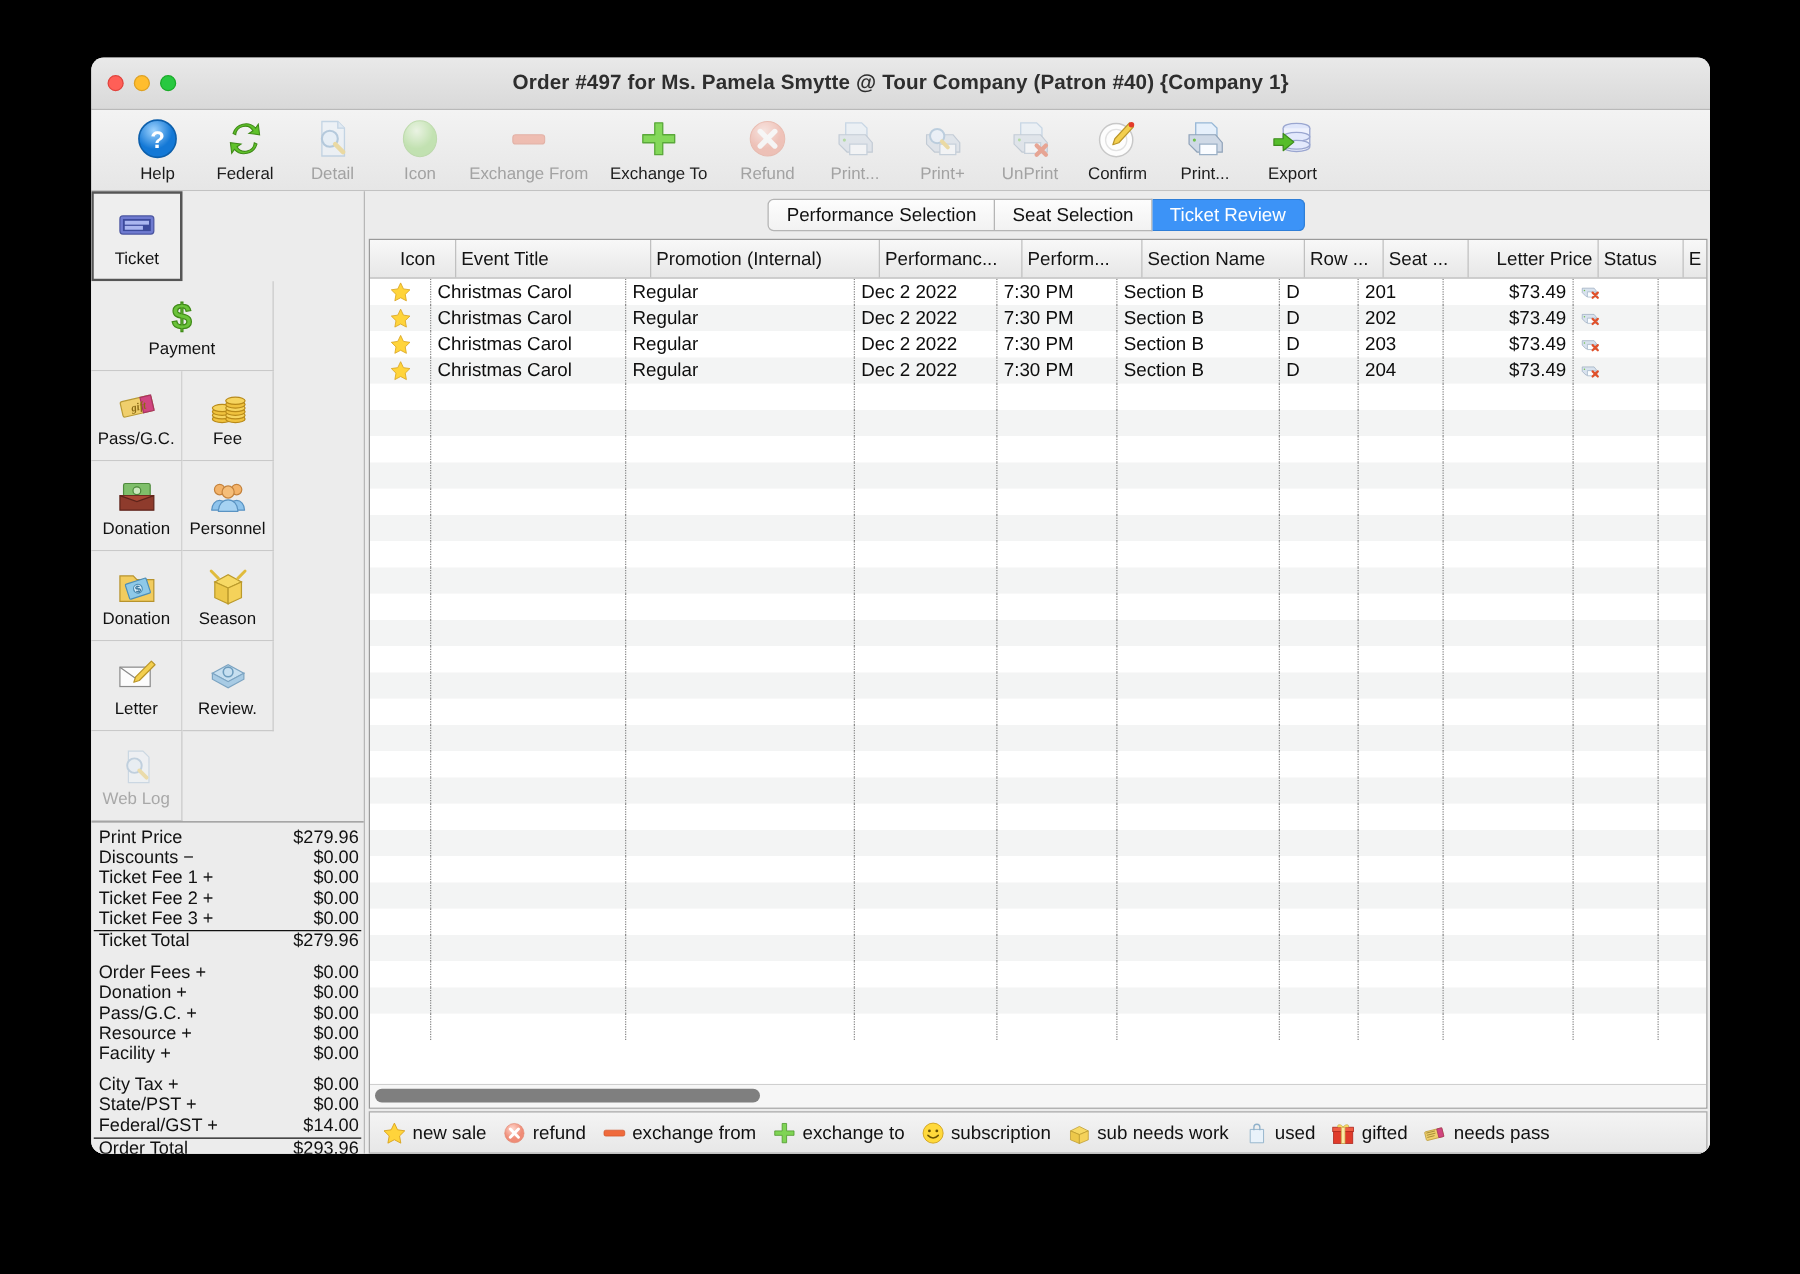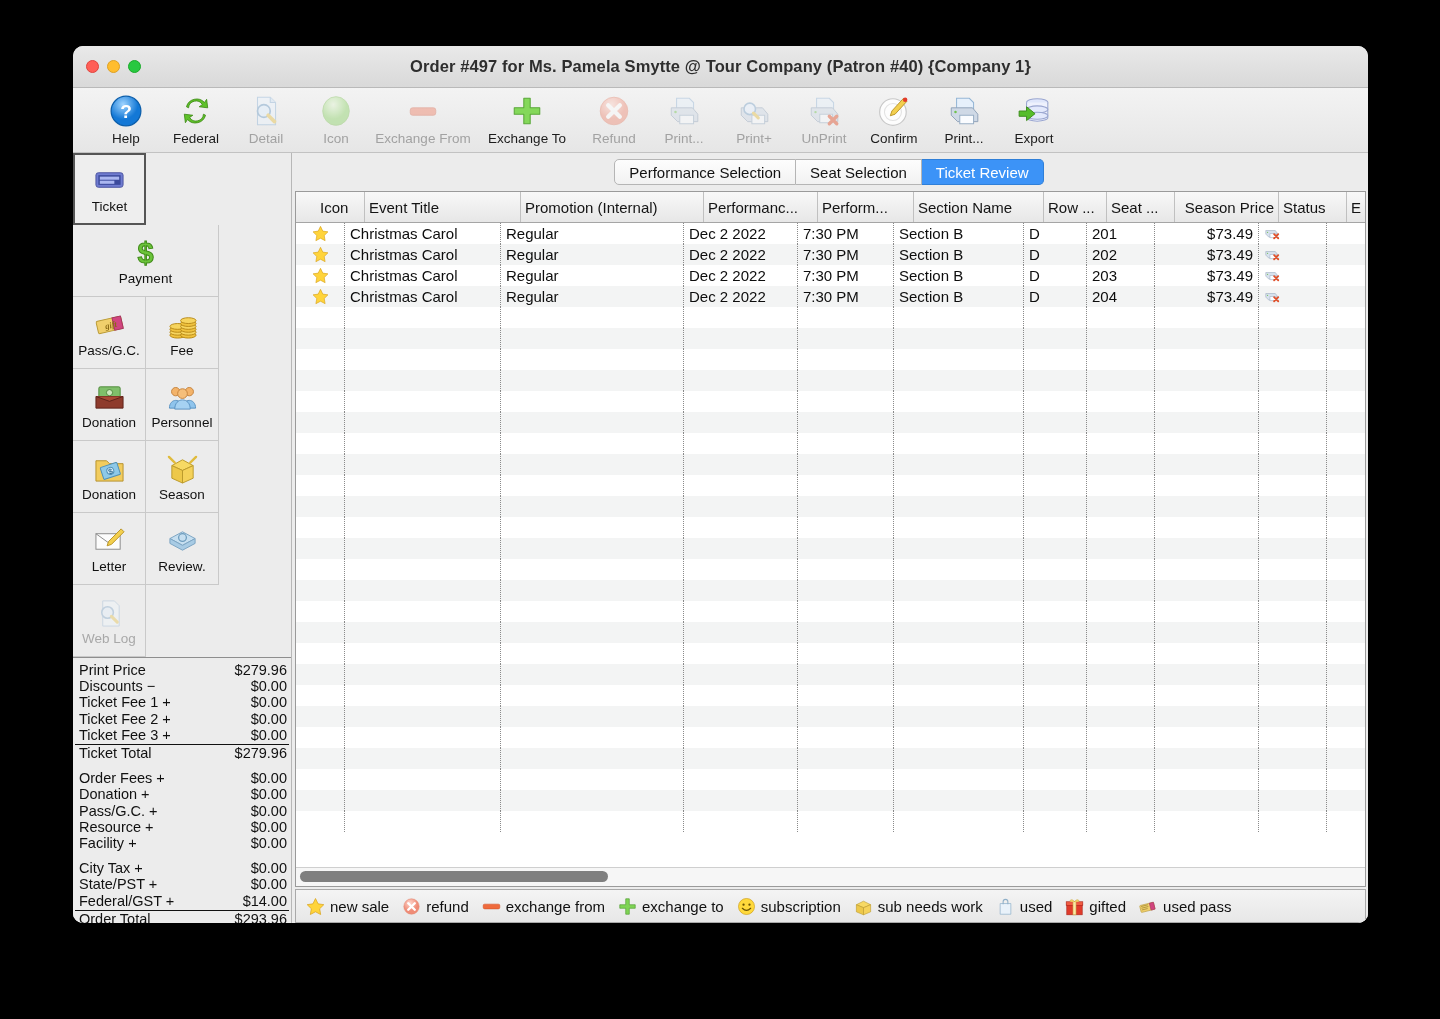--- a/index.html
+++ b/index.html
@@ -557,21 +557,21 @@
       <div id="tablewrap">
         <div id="thead">
             <div class="th" style="width: 49px; flex: 0 0 49px; margin-left: 20px;">Icon</div>
             <div class="th" style="width: 156px; flex: 0 0 156px;">Event Title</div>
             <div class="th" style="width: 183px; flex: 0 0 183px;">Promotion (Internal)</div>
             <div class="th" style="width: 114px; flex: 0 0 114px;">Performanc...</div>
             <div class="th" style="width: 96px; flex: 0 0 96px;">Perform...</div>
             <div class="th" style="width: 130px; flex: 0 0 130px;">Section Name</div>
             <div class="th" style="width: 63px; flex: 0 0 63px;">Row ...</div>
             <div class="th" style="width: 68px; flex: 0 0 68px;">Seat ...</div>
-            <div class="th right" style="width: 104px; flex: 0 0 104px;">Season Price</div>
+            <div class="th right" style="width: 104px; flex: 0 0 104px;">Letter Price</div>
             <div class="th" style="width: 68px; flex: 0 0 68px;">Status</div>
             <div class="th" style="width: 30px; flex: 0 0 30px;">E</div>
           </div>
         <div id="tbody">
             <div class="row odd">
               <div class="cell center" style="width: 49px; flex: 0 0 49px;">
                 <span>
                   <svg width="17" height="17" viewBox="0 0 32 32">
                     <path d="M16 2.5l4.3 9 9.7 1.4-7 6.9 1.7 9.7-8.7-4.6-8.7 4.6 1.7-9.7-7-6.9 9.7-1.4z" fill="#ffd43b" stroke="#d8a21c" stroke-width="1.2" stroke-linejoin="round"></path>
                   </svg>
@@ -1096,20 +1096,20 @@
           <div class="lg">
             <span>
               <svg width="19" height="19" viewBox="0 0 32 32">
                 <g transform="rotate(-14 16 17)">
                   <rect x="2" y="11" width="24" height="12" rx="1.5" fill="#f0cf6c" stroke="#b99a35"></rect>
         <rect x="19" y="11" width="7" height="12" fill="#d1457f" stroke="#a63462"></rect>
         <path d="M4 13h12M4 16h12M4 19h10" stroke="#9c8530" stroke-width="1.1"></path>
                 </g>
               </svg>
             </span>
-            <span>used pass</span>
+            <span>needs pass</span>
           </div>
         </div>
     </div>
   </div>
 
 
 </div>
 
 </body></html>

